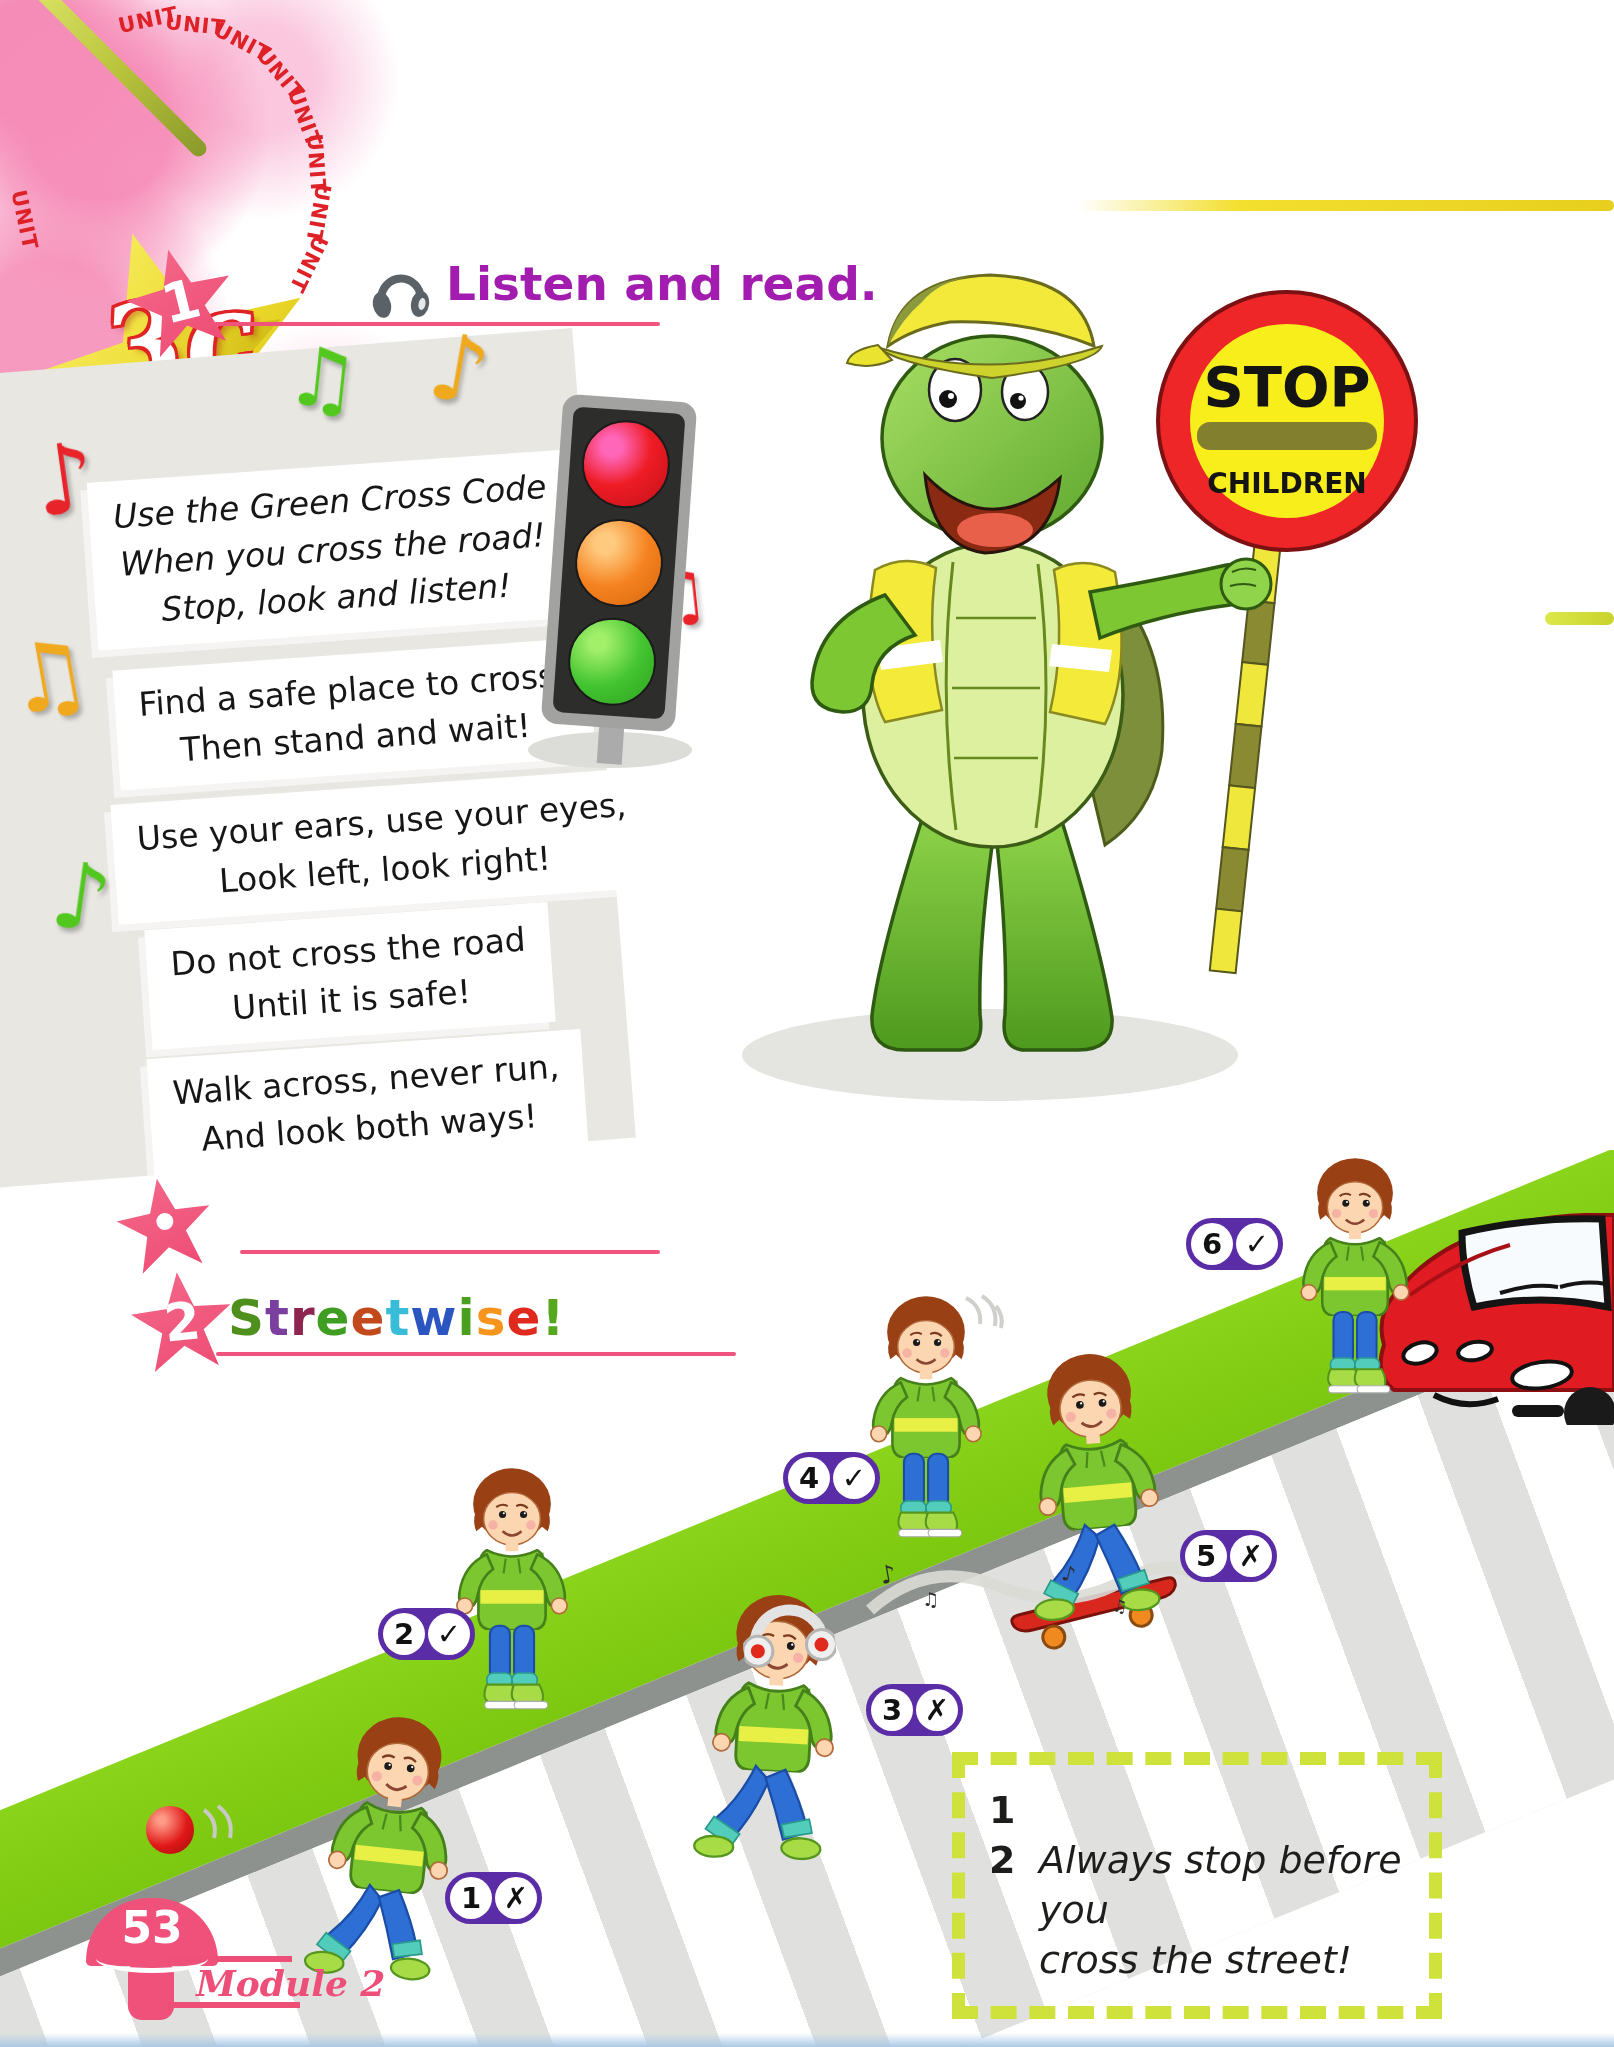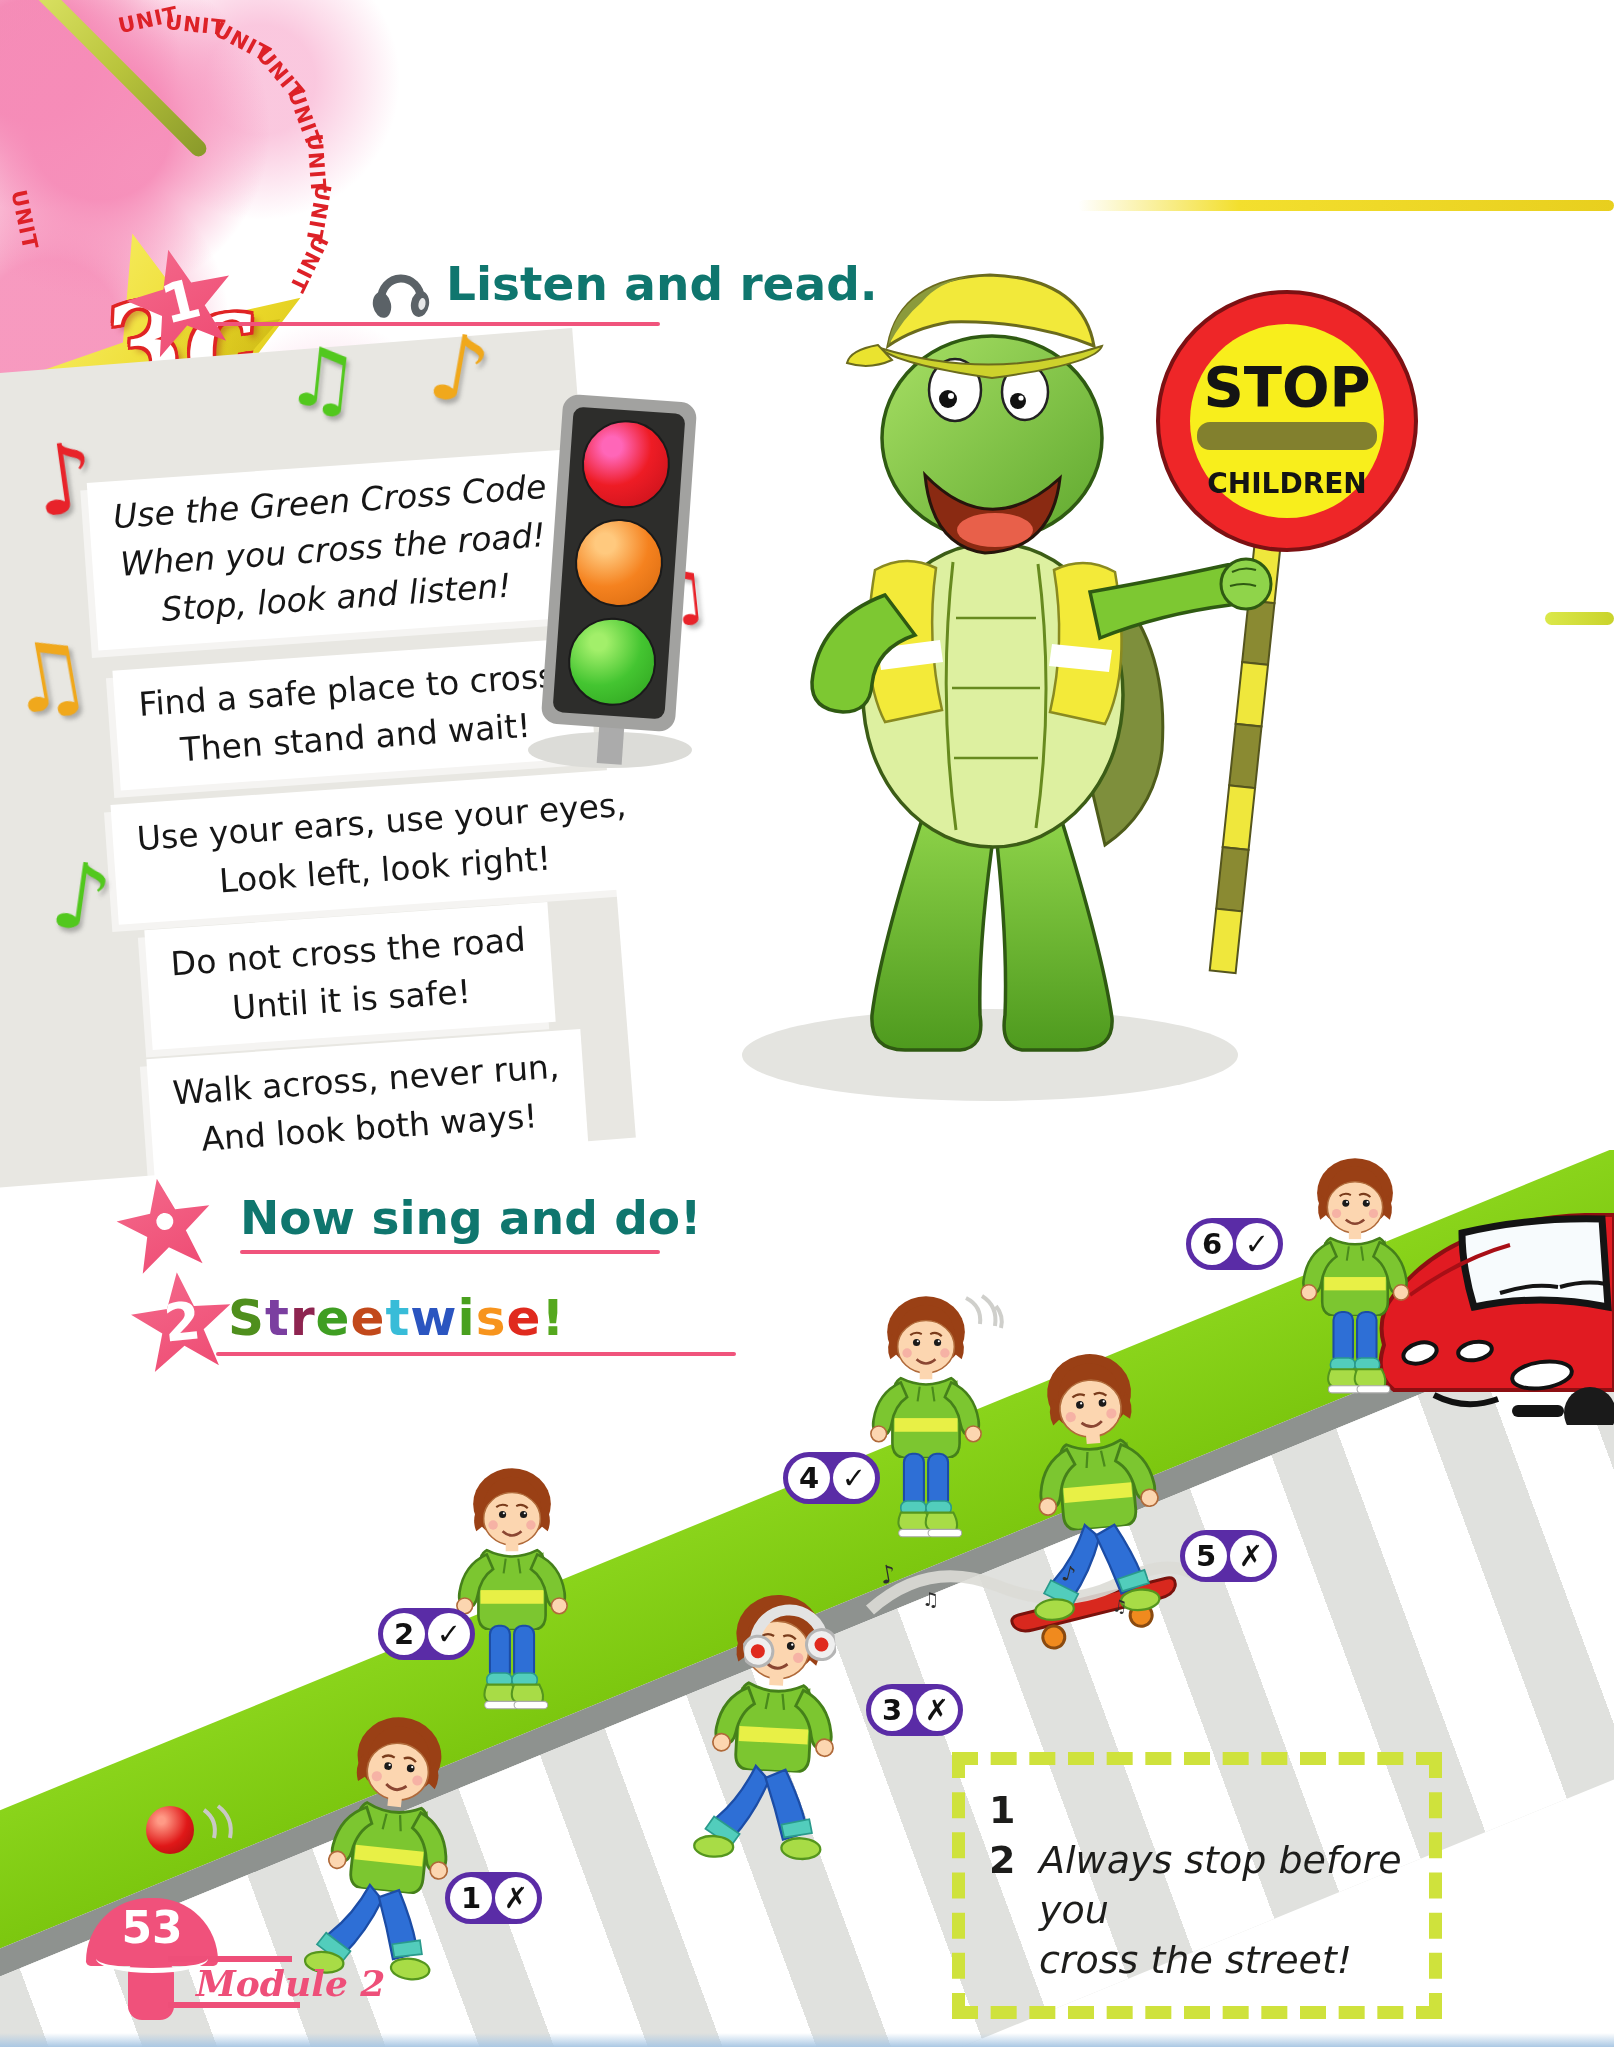--- a/index.html
+++ b/index.html
@@ -40,21 +40,21 @@
     filter:drop-shadow(3px 4px 0 #c02026);}
   .title-swoosh{position:absolute;left:1078px;top:200px;width:536px;height:11px;border-radius:6px;
     background:linear-gradient(90deg,rgba(247,230,60,0),#f3df2e 30%,#e8cf1e);}
   .side-swoosh{position:absolute;left:1545px;top:612px;width:69px;height:13px;border-radius:8px;
     background:linear-gradient(90deg,#dbe84a,#c9d32c);}
 
   
   .pstar{position:absolute;background:linear-gradient(160deg,#f46a8c,#ee4a72);
     clip-path:polygon(50% 2%,63% 36%,98% 38%,70% 59%,81% 95%,50% 73%,19% 95%,30% 59%,2% 38%,37% 36%);
     display:flex;align-items:center;justify-content:center;color:#fff;font-weight:bold;}
-  .sec-head{position:absolute;font-weight:bold;font-size:47px;color:#0f766e;white-space:nowrap;text-align:right;}
+  .sec-head{position:absolute;font-weight:bold;font-size:47px;color:#a21caf;white-space:nowrap;text-align:right;}
   .pink-line{position:absolute;height:4px;background:#f0547c;border-radius:2px;}
   .hp{position:absolute;}
   .star-dot{width:17px;height:17px;border-radius:50%;background:#fff;margin-top:-8px;}
 
   .sw-word{position:absolute;left:228px;top:1289px;font-weight:bold;font-size:50px;letter-spacing:1px;white-space:nowrap;}
 
   
   .song-bg{position:absolute;left:-40px;top:352px;width:645px;height:812px;background:#e8e7e2;transform:rotate(-4.5deg);}
   .verse{position:absolute;background:#fff;transform:rotate(-4deg);padding:12px 24px;text-align:center;
     font-size:33px;line-height:1.45;color:#161616;white-space:nowrap;box-shadow:-7px 7px 0 rgba(255,255,255,.55);}
@@ -303,21 +303,20 @@
     <circle cx="587" cy="171" r="129" fill="#ee2628" stroke="#7c1113" stroke-width="4"></circle>
     <circle cx="587" cy="171" r="97" fill="#f8ee1c"></circle>
     <text x="587" y="156" text-anchor="middle" font-size="56" font-weight="bold" fill="#141414">STOP</text>
     <rect x="497" y="172" width="180" height="28" rx="13" fill="#82802e"></rect>
     <text x="587" y="243" text-anchor="middle" font-size="28" font-weight="bold" fill="#141414">CHILDREN</text>
   </svg>
 
   <div class="pstar" style="left:116px;top:1176px;width:98px;height:98px;transform:rotate(-10deg)">
       <span class="star-dot"></span>
     </div>
-  <div class="sec-head" style="left:240px;top:1190px">Now sing and do!</div>
   <div class="pink-line" style="left:240px;top:1250px;width:420px"></div>
 
   <div class="pstar" style="left:130px;top:1270px;width:104px;height:104px;transform:rotate(-6deg);font-size:52px">
     <span>2</span>
   </div>
   <div class="sw-word" id="streetwise"><span style="color: rgb(79, 143, 29);">S</span><span style="color: rgb(123, 63, 160);">t</span><span style="color: rgb(142, 36, 80);">r</span><span style="color: rgb(63, 158, 34);">e</span><span style="color: rgb(194, 73, 27);">e</span><span style="color: rgb(56, 188, 216);">t</span><span style="color: rgb(43, 85, 192);">w</span><span style="color: rgb(73, 160, 30);">i</span><span style="color: rgb(247, 148, 29);">s</span><span style="color: rgb(224, 42, 30);">e</span><span style="color: rgb(85, 168, 30);">!</span></div>
   <div class="pink-line" style="left:216px;top:1352px;width:520px"></div>
 
   <div class="scene">
     <div class="road-rot">

